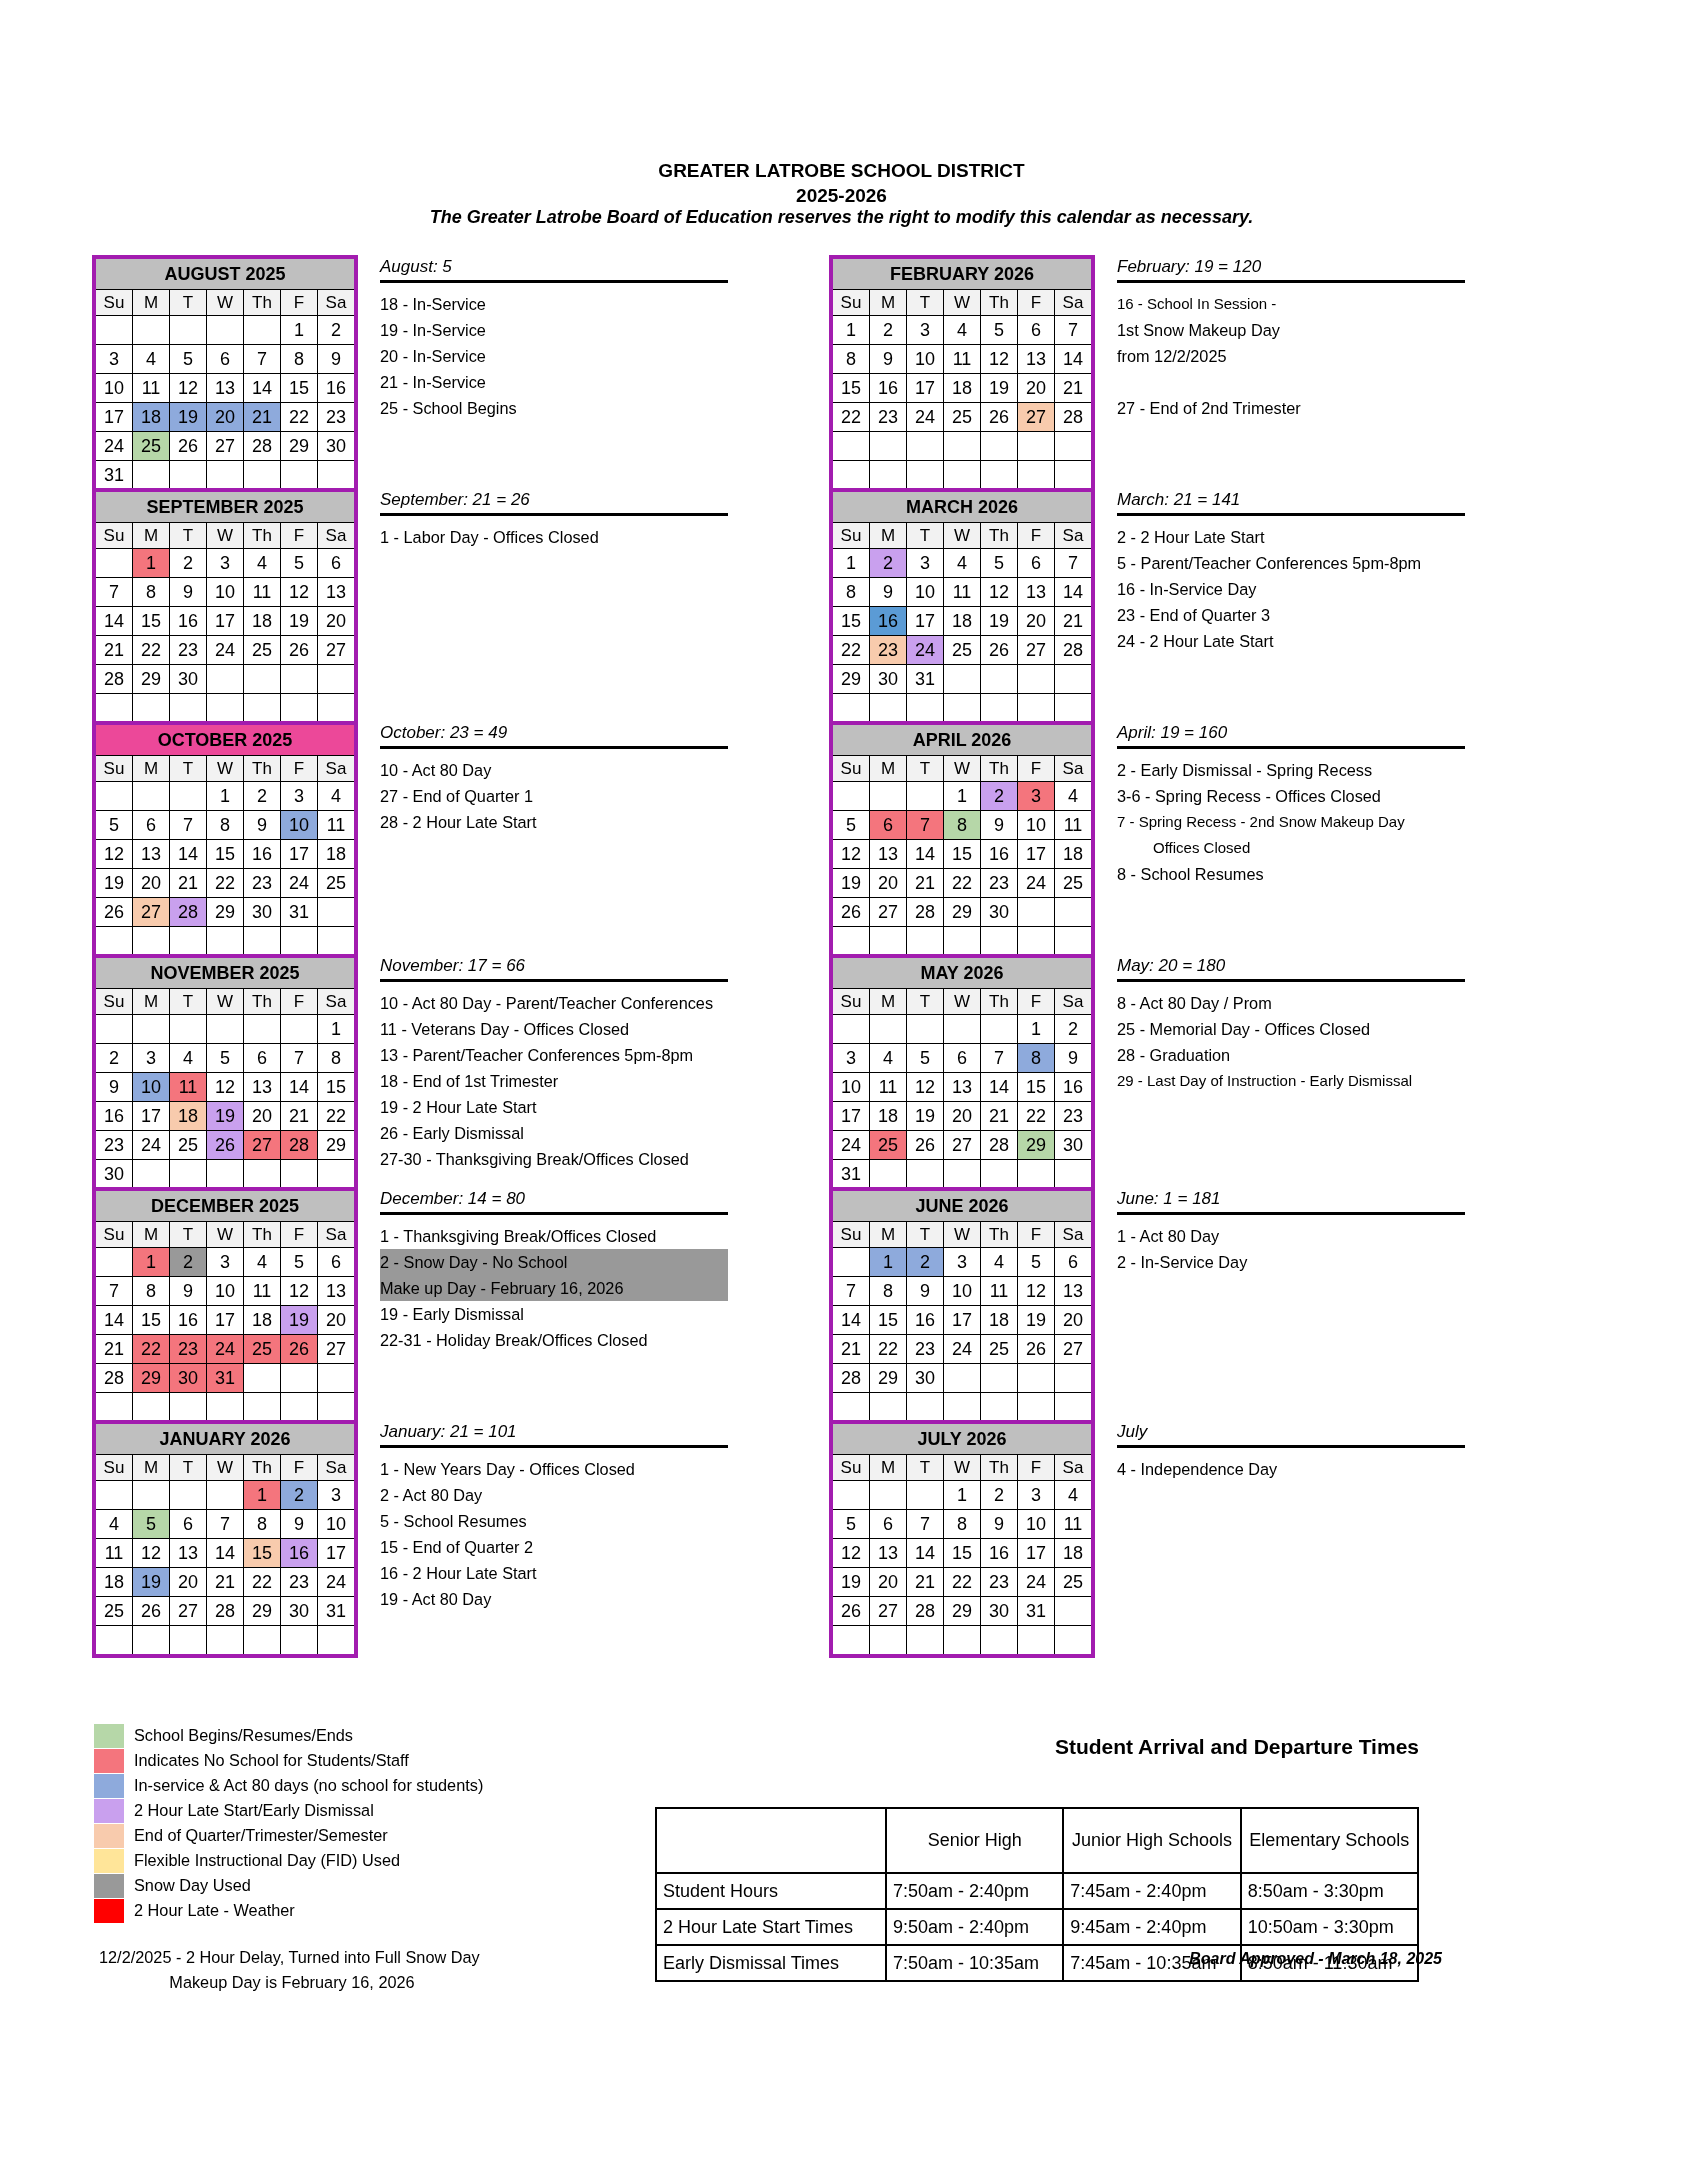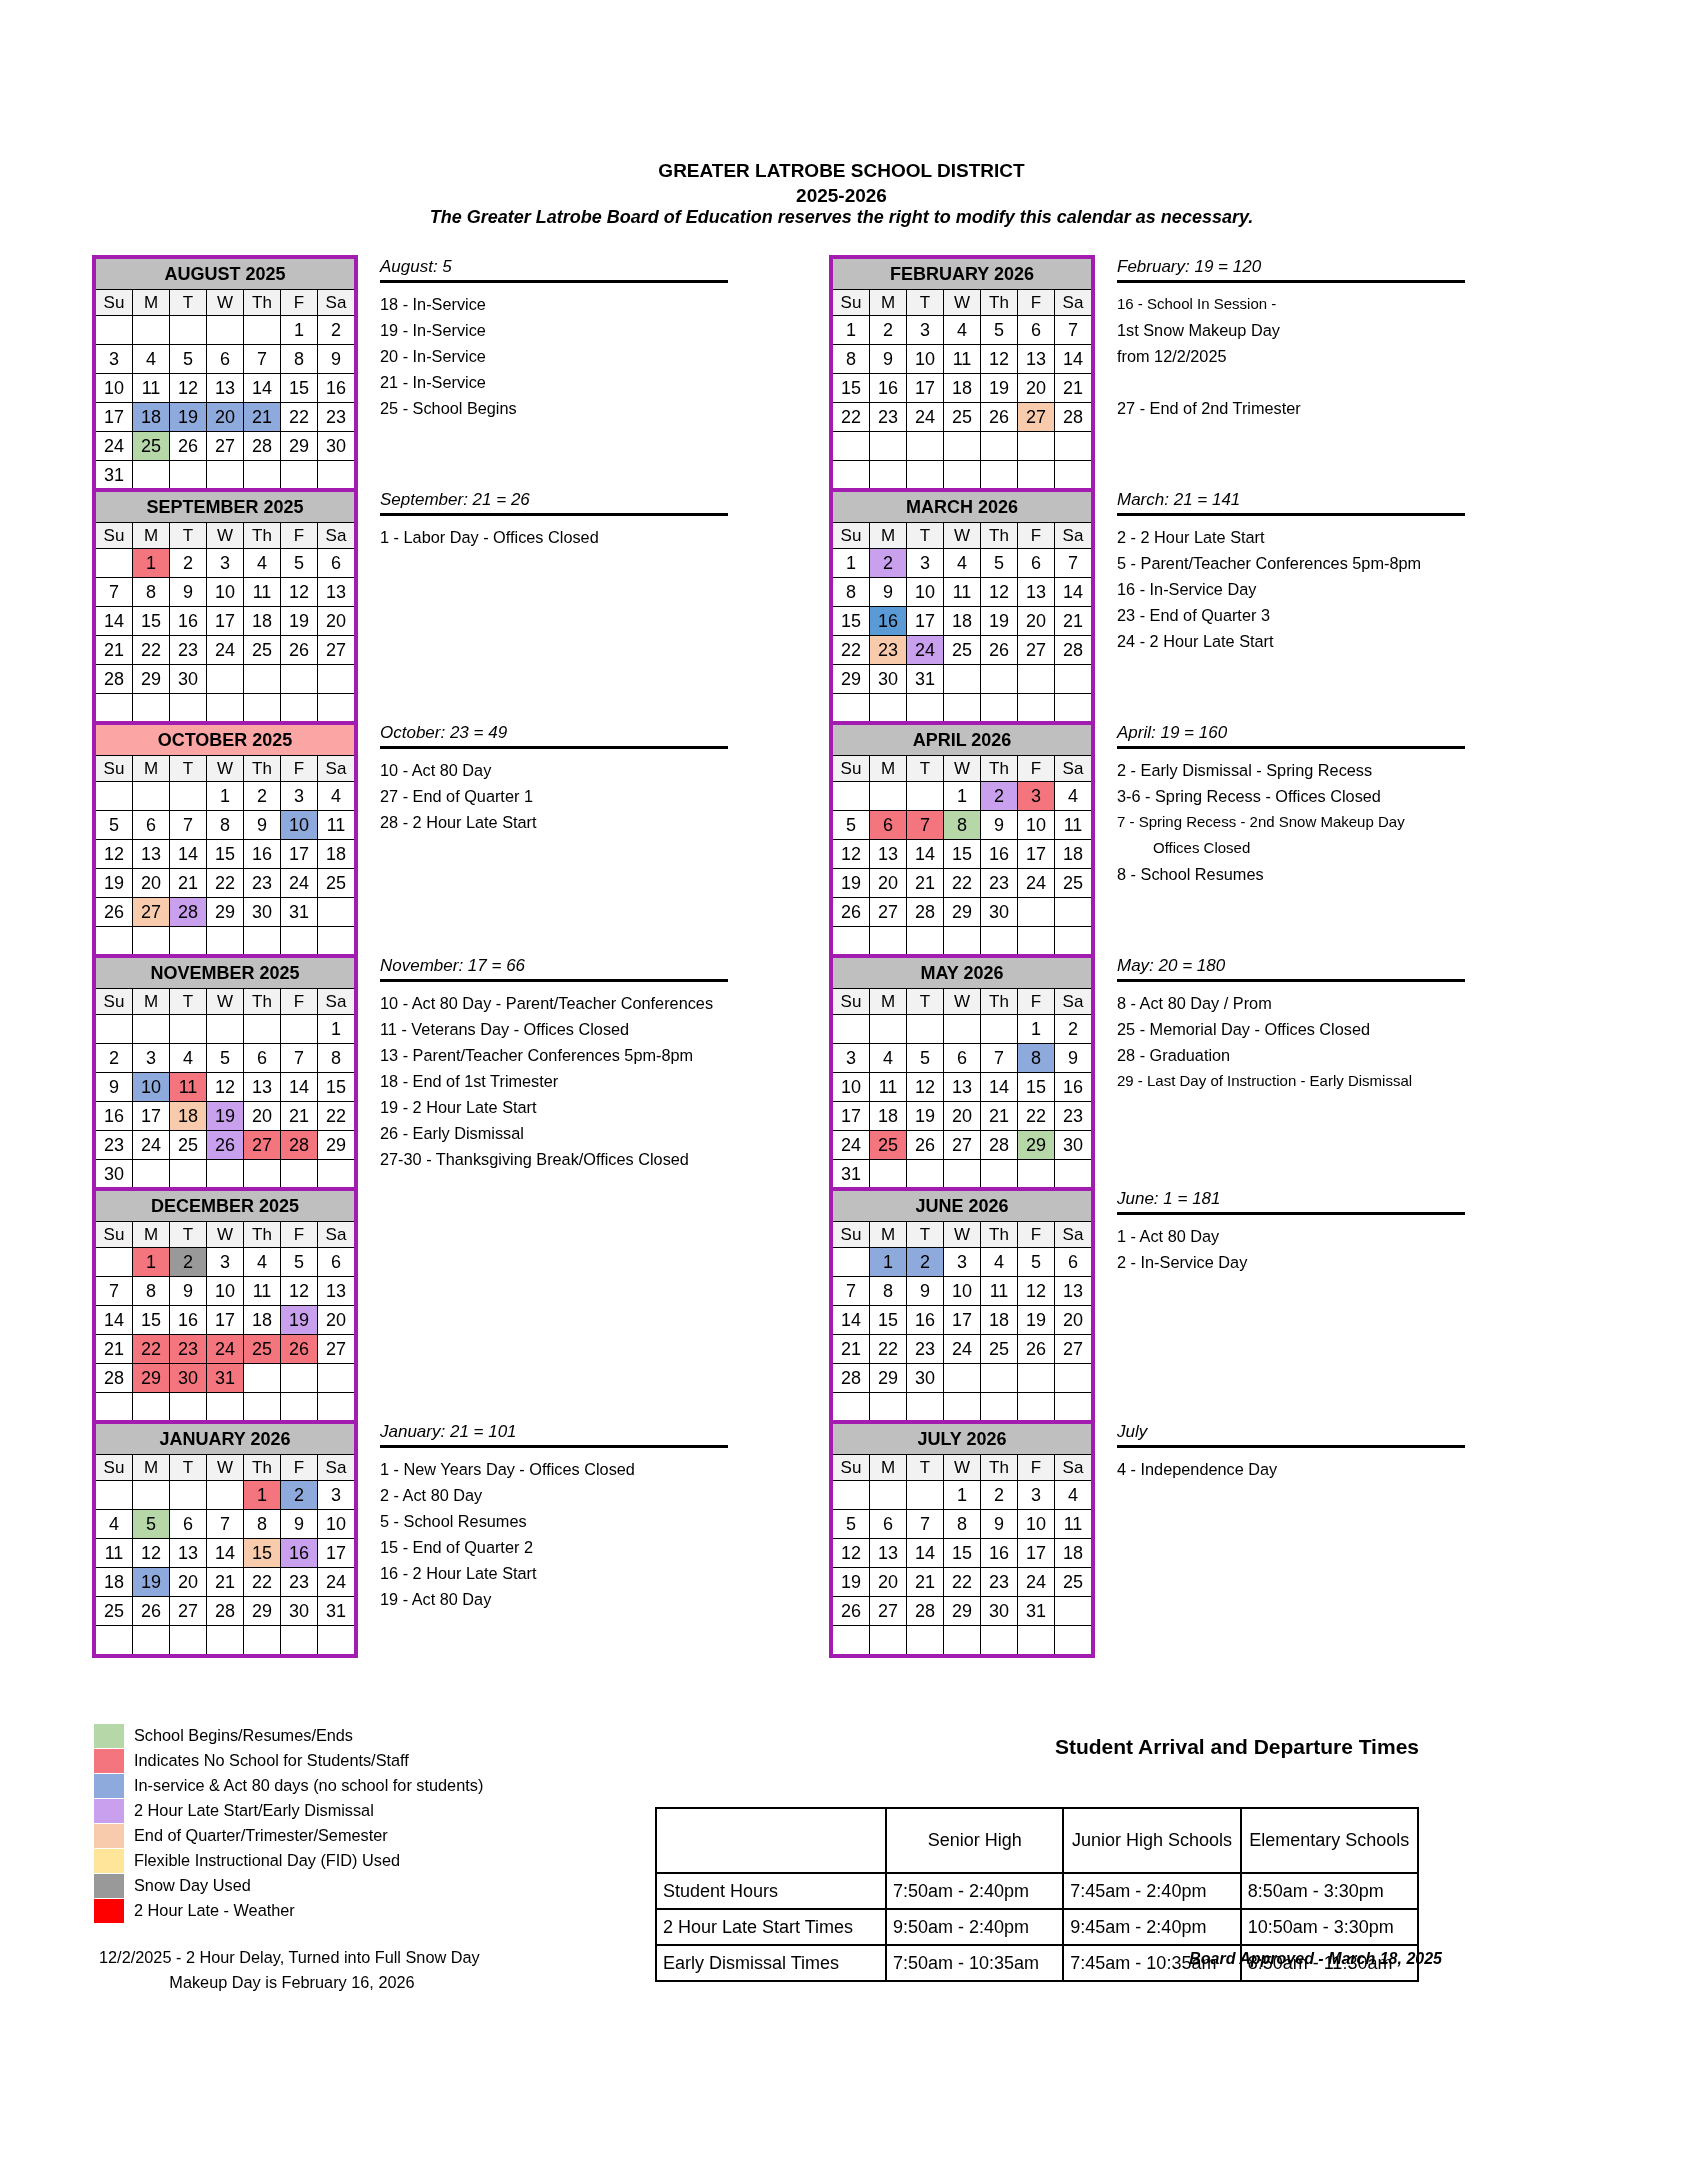--- a/index.html
+++ b/index.html
@@ -219,21 +219,21 @@
           </table>
           <div class="notes">
             <div class="notes-title">September: 21 = 26</div>
             <div class="note-line">1 - Labor Day - Offices Closed</div>
           </div>
         </div>
         <div class="month-block">
           <table class="cal">
             <tbody>
               <tr class="title">
-                <th colspan="7" style="background: #fca5a5;">OCTOBER 2025</th>
+                <th colspan="7" style="background: #ec4899;">OCTOBER 2025</th>
               </tr>
               <tr class="days">
                 <th style="background: rgb(242, 242, 242);">Su</th>
                 <th style="background: rgb(242, 242, 242);">M</th>
                 <th style="background: rgb(242, 242, 242);">T</th>
                 <th style="background: rgb(242, 242, 242);">W</th>
                 <th style="background: rgb(242, 242, 242);">Th</th>
                 <th style="background: rgb(242, 242, 242);">F</th>
                 <th style="background: rgb(242, 242, 242);">Sa</th>
               </tr>
@@ -446,20 +446,28 @@
                 <td></td>
                 <td></td>
                 <td></td>
                 <td></td>
                 <td></td>
                 <td></td>
                 <td></td>
               </tr>
             </tbody>
           </table>
+          <div class="notes">
+            <div class="notes-title">December: 14 = 80</div>
+            <div class="note-line">1 - Thanksgiving Break/Offices Closed</div>
+            <div class="note-line" style="background: rgb(153, 153, 153);">2 - Snow Day - No School</div>
+            <div class="note-line" style="background: rgb(153, 153, 153);">Make up Day - February 16, 2026</div>
+            <div class="note-line">19 - Early Dismissal</div>
+            <div class="note-line">22-31 - Holiday Break/Offices Closed</div>
+          </div>
         </div>
         <div class="month-block">
           <table class="cal">
             <tbody>
               <tr class="title">
                 <th colspan="7" style="background: rgb(191, 191, 191);">JANUARY 2026</th>
               </tr>
               <tr class="days">
                 <th style="background: rgb(242, 242, 242);">Su</th>
                 <th style="background: rgb(242, 242, 242);">M</th>

